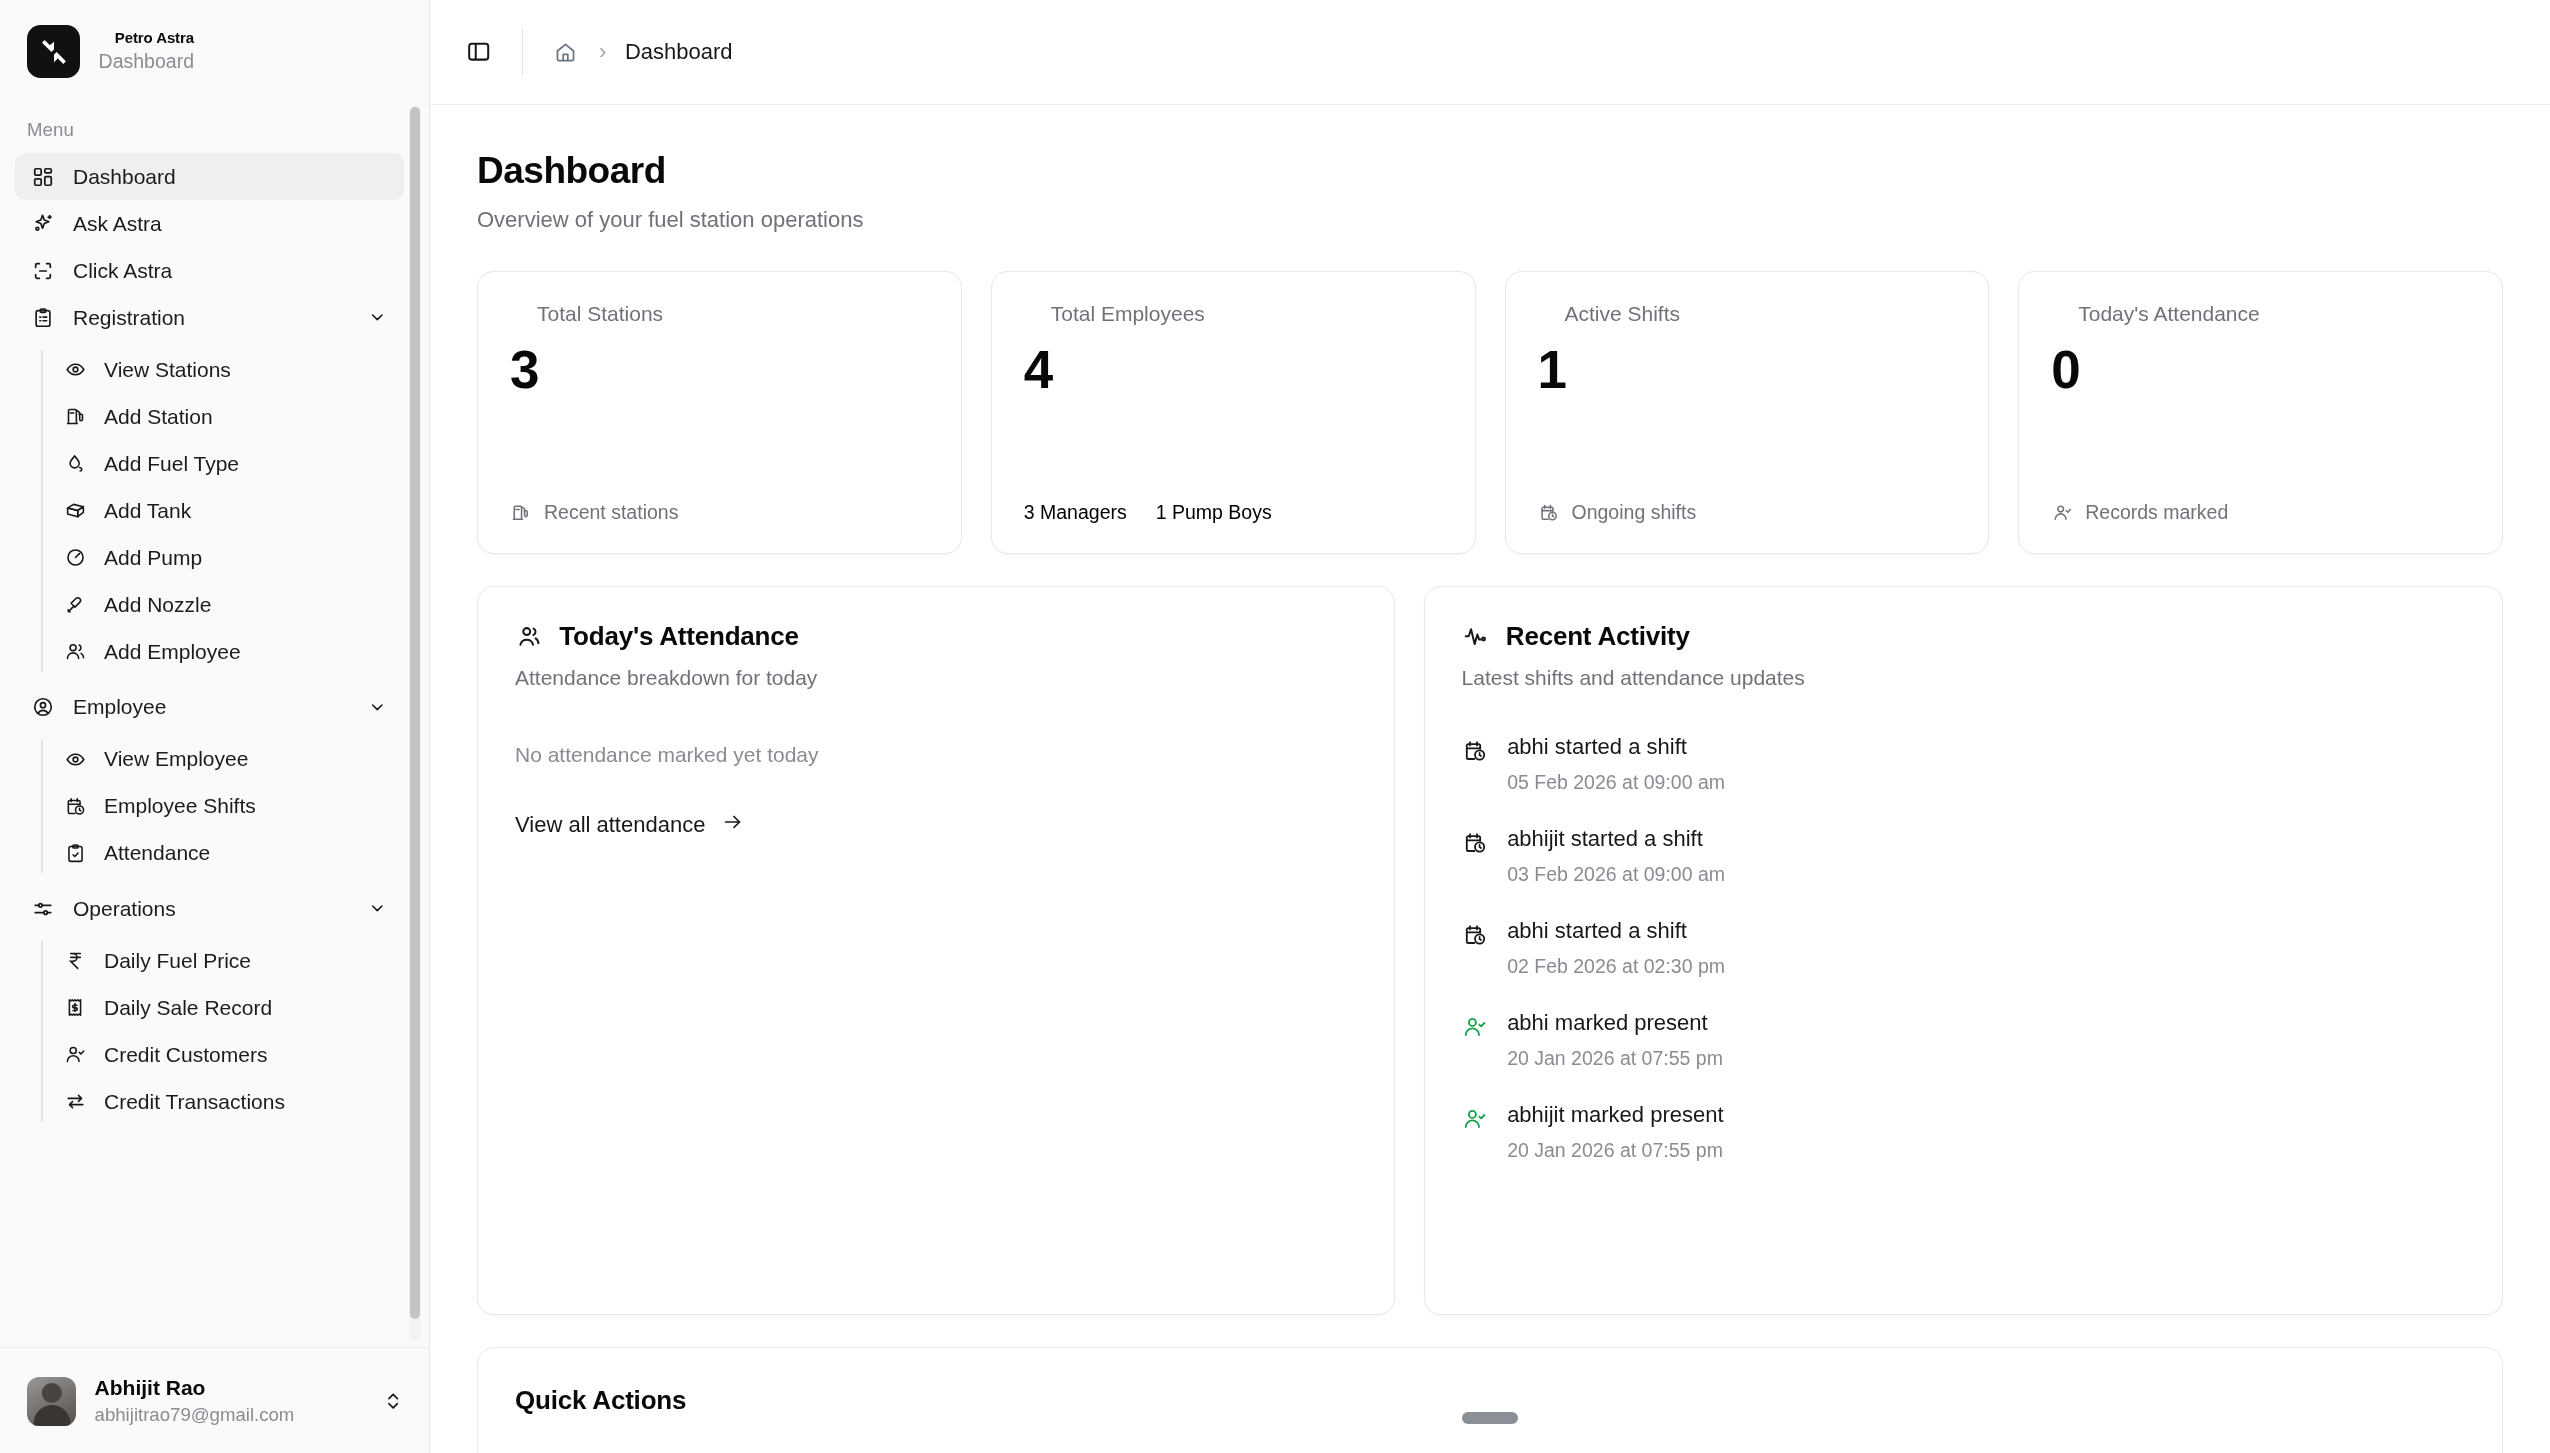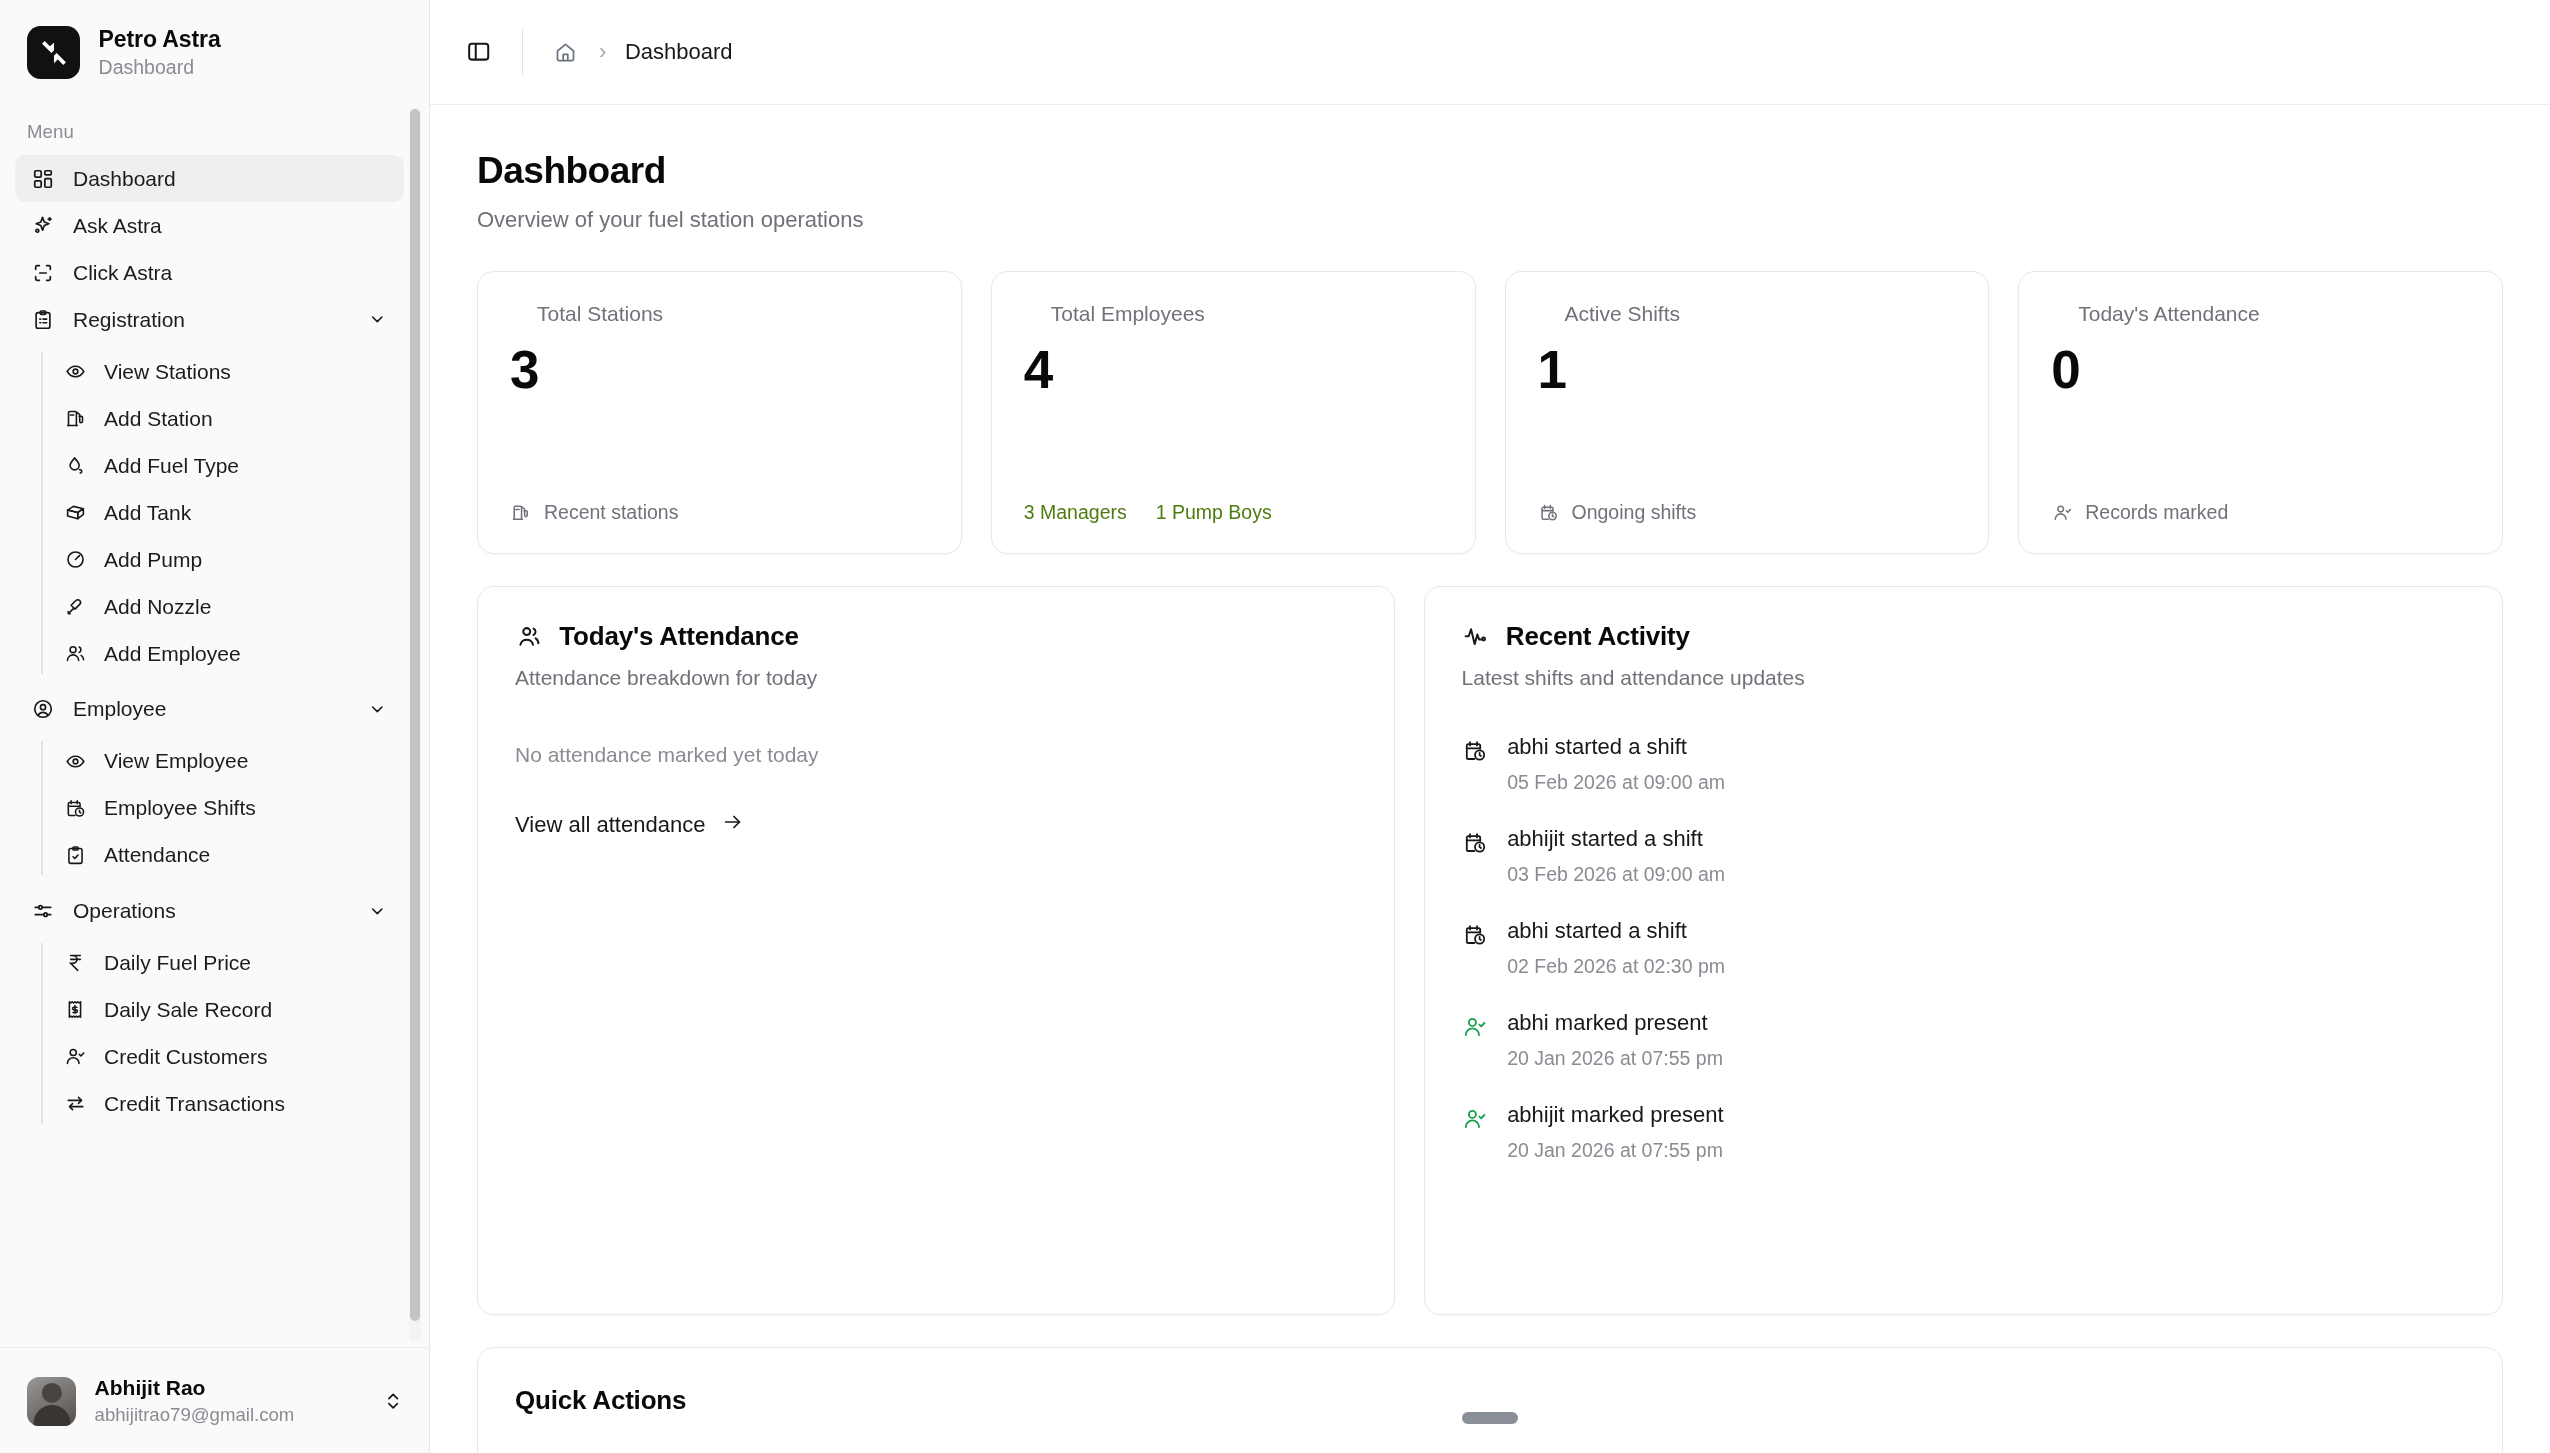--- a/index.html
+++ b/index.html
@@ -23,21 +23,21 @@
   .brand {
     display: flex; align-items: center; gap: 18.6px;
     padding: 25.4px 0 22px 27px;
   }
   .brand-logo {
     width: 53px; height: 53px; border-radius: 13.6px;
     background: #111113; flex: 0 0 53px;
     display: flex; align-items: center; justify-content: center;
   }
   .brand-text { display: flex; flex-direction: column; justify-content: center; }
-  .brand-title { font-size: 23px; font-weight: 700; color: #0a0a0a; line-height: 1.22; letter-spacing: -0.1px; }
+  .brand-title { font-size: 15px; font-weight: 700; color: #0a0a0a; line-height: 1.22; letter-spacing: -0.1px; text-align: right; }
   .brand-sub { font-size: 19.5px; color: #8b8b93; line-height: 1.3; margin-top: 1.7px; }
 
   .nav-scroll {
     flex: 1 1 auto;
     overflow: hidden;
     position: relative;
     padding-top: 8.5px;
   }
   .menu-label {
     font-size: 18.6px; color: #8b8b93;
@@ -127,21 +127,21 @@
   .stat-card {
     background:#fff; border:0.8px solid #e9e9ec; border-radius: 17px;
     padding: 30.5px 32px 29px 32px; height: 283px;
     display:flex; flex-direction:column;
     box-shadow: 0 0.8px 1.7px rgba(16,24,40,0.04);
   }
   .stat-label { font-size: 21px; color:#71717a;margin-left:27px; }
   .stat-value { font-size: 53px; font-weight: 700; color:#09090b; margin-top: 15.3px; line-height:1.05; letter-spacing:-0.8px;}
   .stat-foot { margin-top:auto; display:flex; align-items:center; gap: 12px; font-size: 19.5px; color:#71717a; }
   .stat-foot .ico { width:22px;height:22px;flex:0 0 22px; display:flex;align-items:center;justify-content:center;}
-  .stat-foot-multi { margin-top:auto; display:flex; align-items:center; gap: 29px; font-size: 19.5px; color:#4d7c0f;}
+  .stat-foot-multi { margin-top:auto; display:flex; align-items:center; gap: 29px; font-size: 19.5px; color:#000000;}
 
   .panels { display:grid; grid-template-columns: 1.02fr 1.2fr; gap: 29px; margin-top: 32px; }
   .panel {
     background:#fff; border:0.8px solid #e9e9ec; border-radius: 17px;
     padding: 34px 37px; height: 729px; overflow:hidden;
     box-shadow: 0 0.8px 1.7px rgba(16,24,40,0.04);
   }
   .panel-head { display:flex; align-items:center; gap: 15.3px; }
   .panel-head .ico { width: 29px; height:29px; flex:0 0 29px; display:flex;align-items:center;justify-content:center;}
   .panel-title { font-size: 26px; font-weight: 700; color:#09090b; letter-spacing:-0.2px;}

